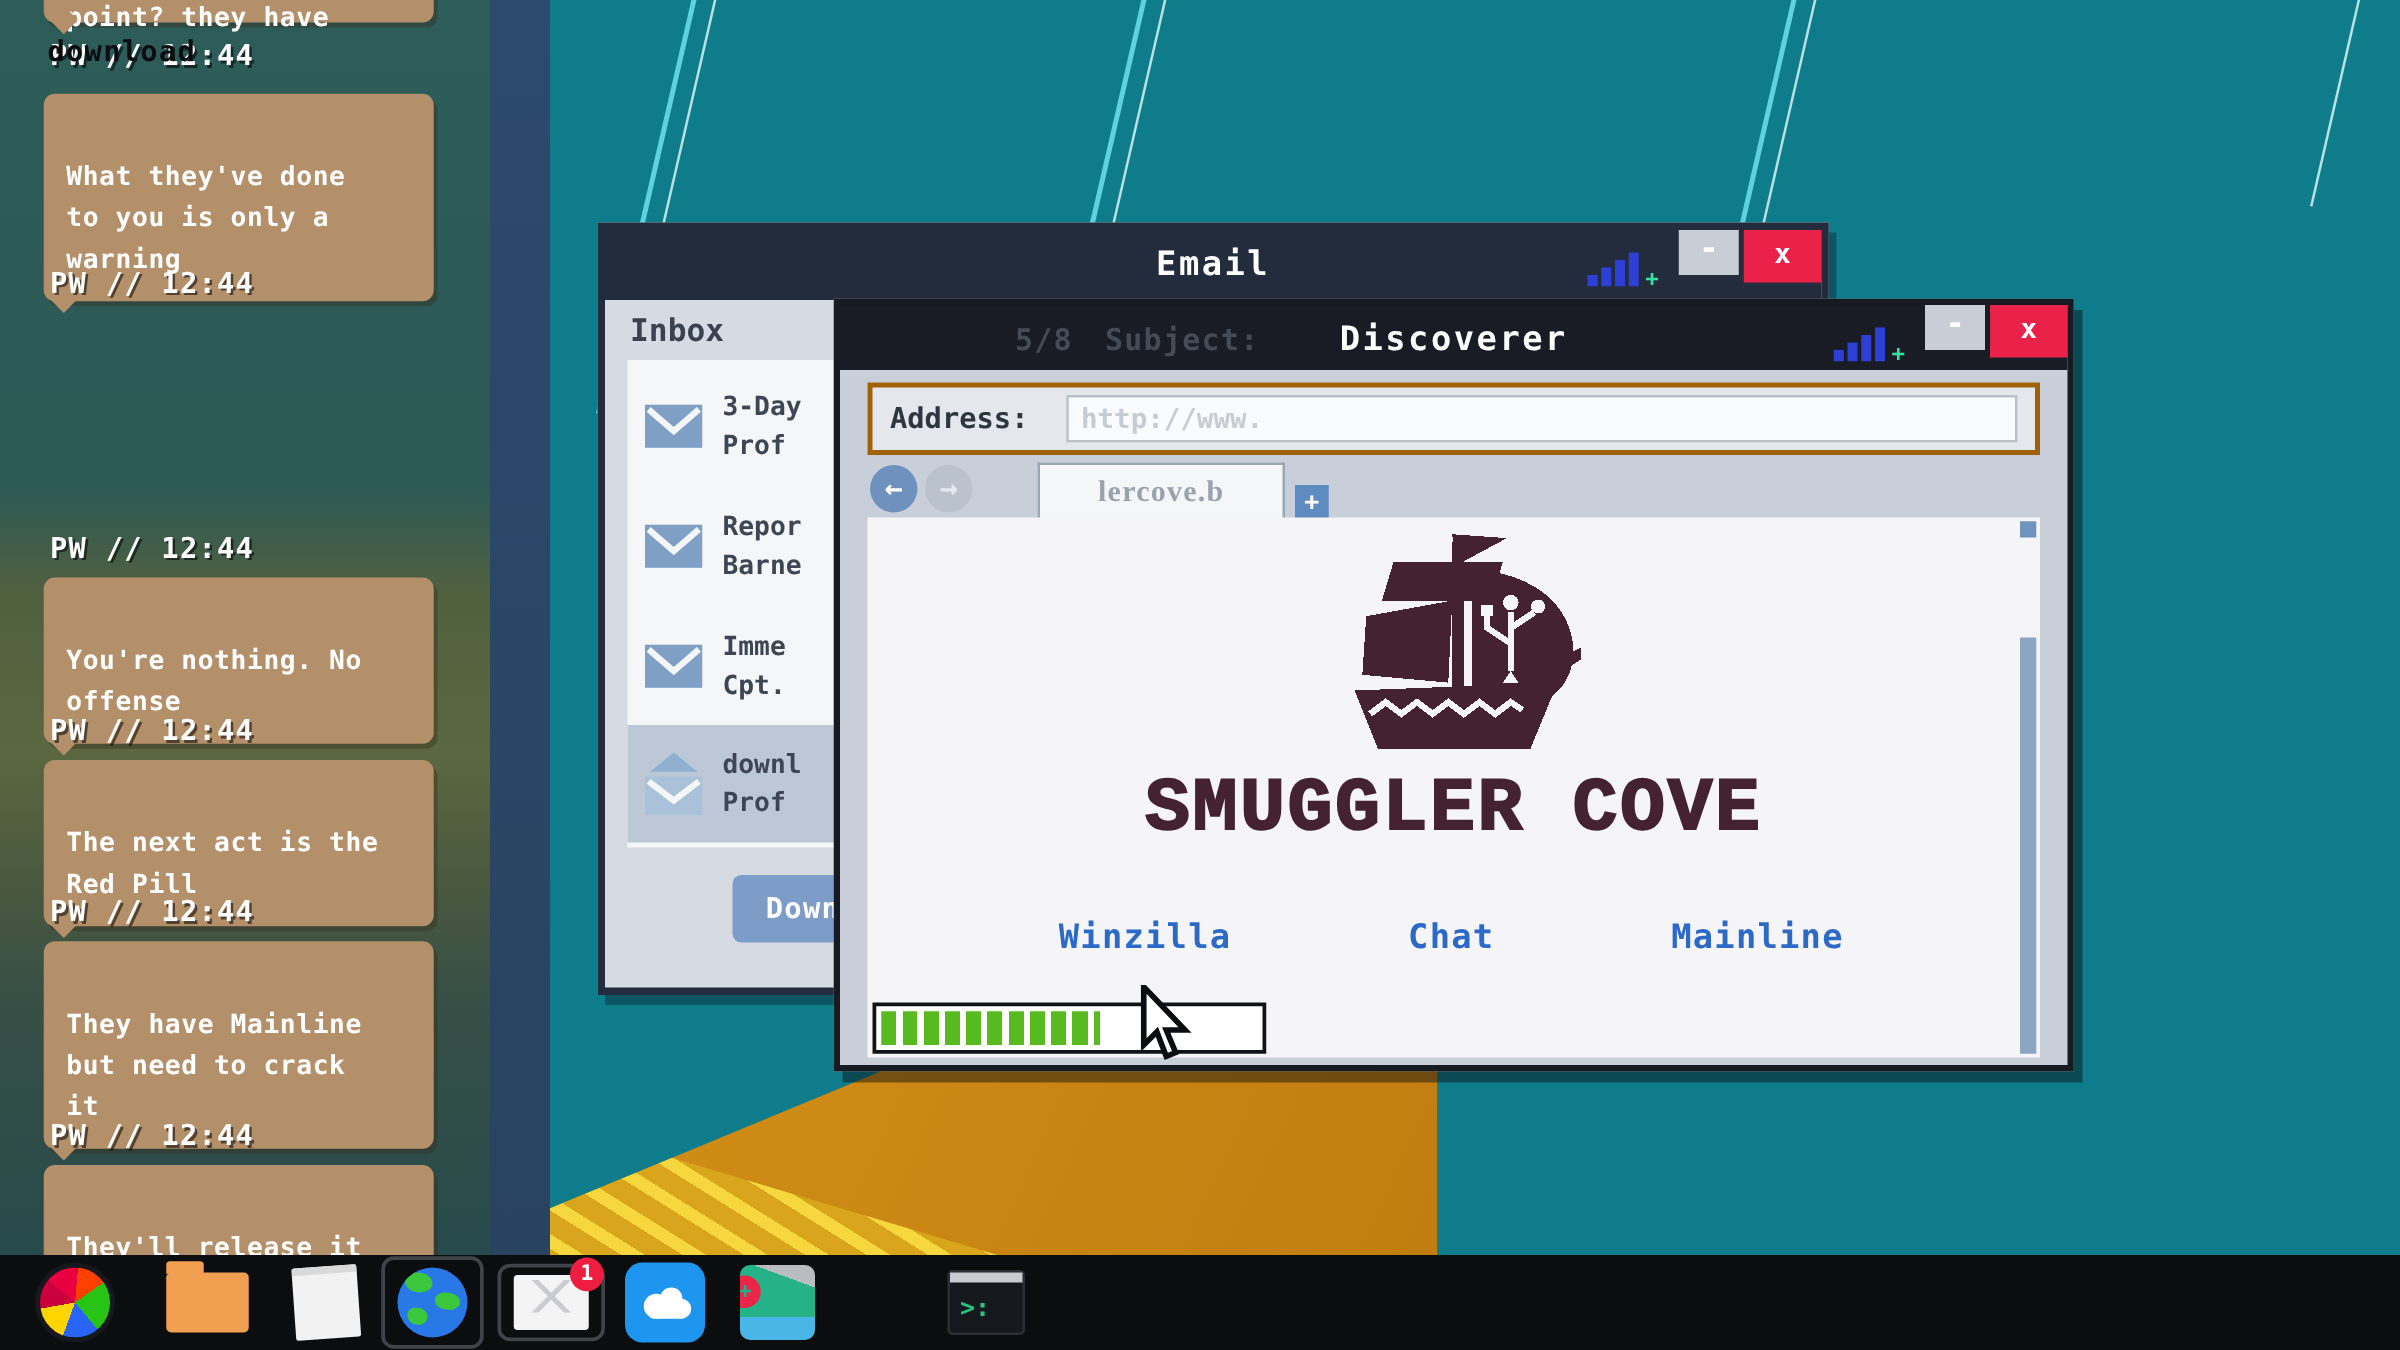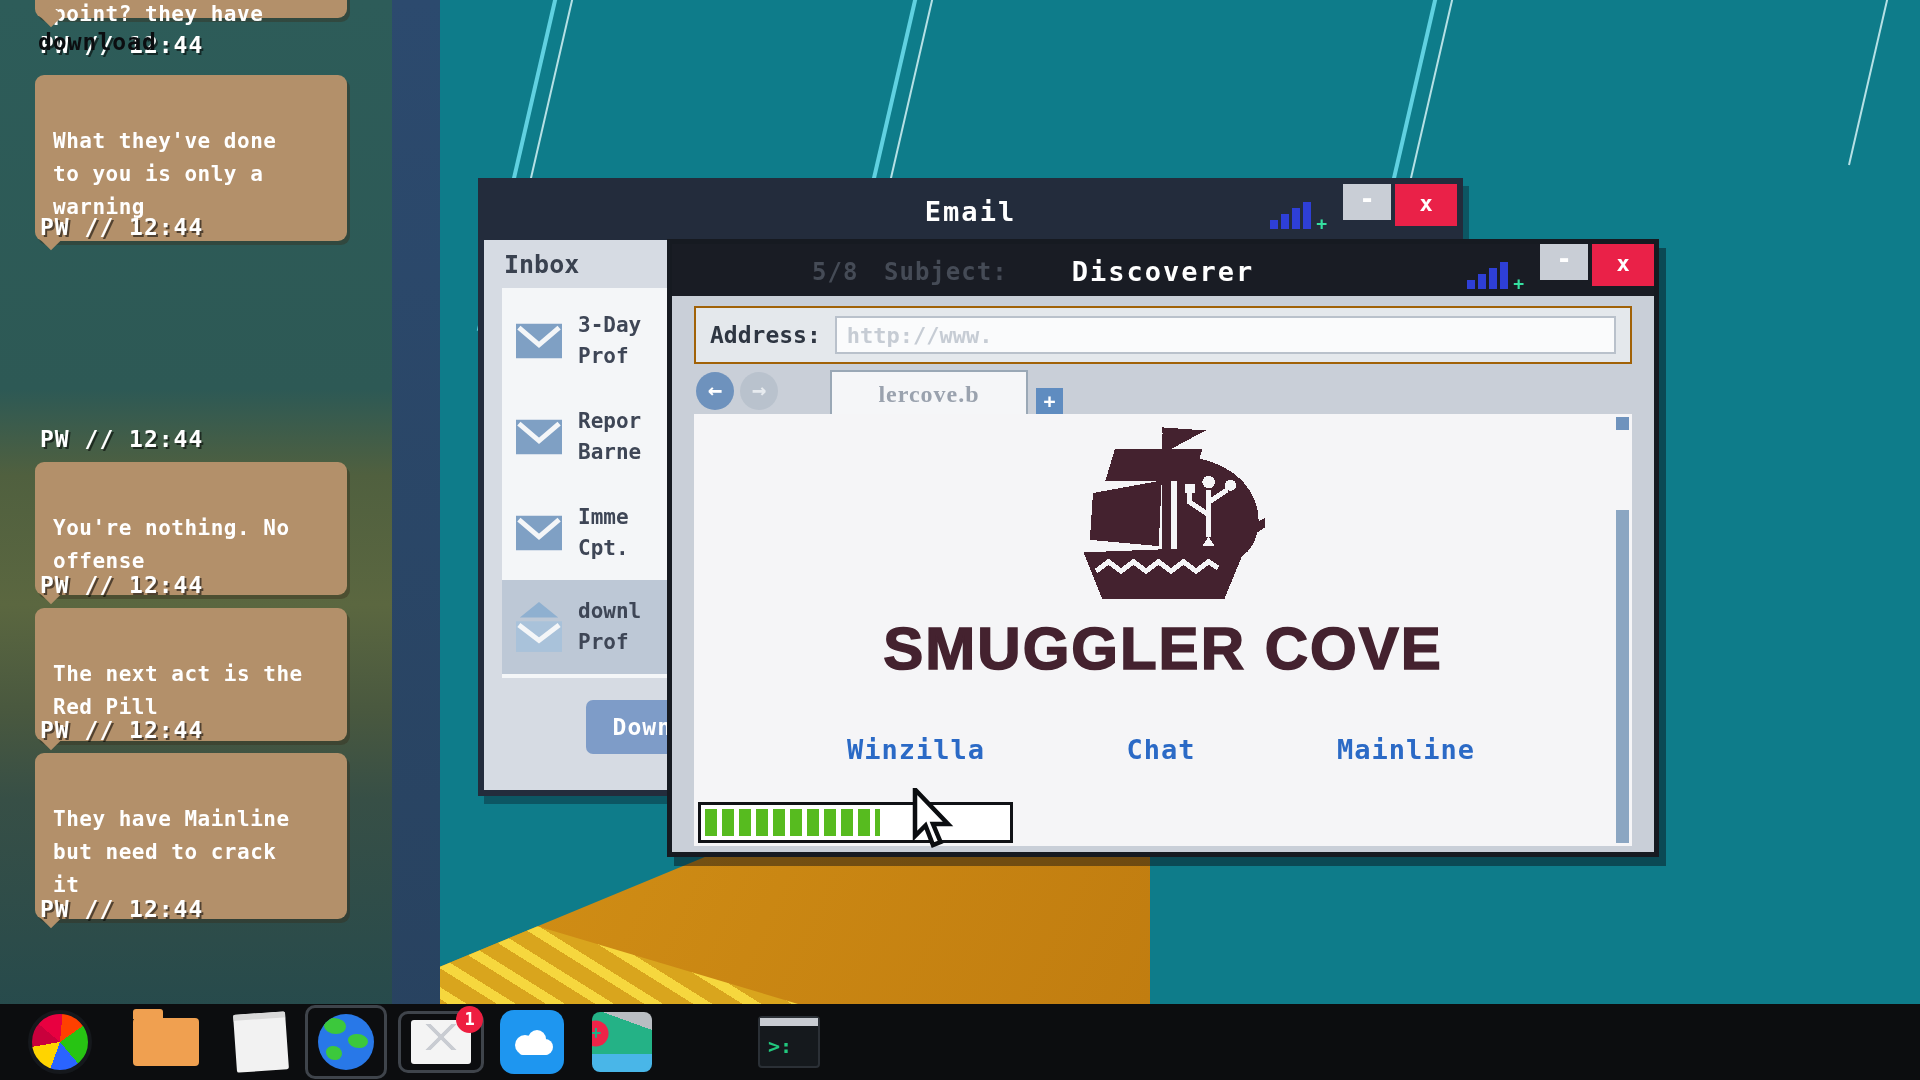--- a/index.html
+++ b/index.html
@@ -58,39 +58,39 @@
   .inbox-item .lines { color:#3e4656; font-size:21px; line-height:31px; white-space:nowrap; }
   .dl-btn { position:absolute; left:102px; top:516px; width:172px; height:54px; background:#7e9cc8;
     border-radius:7px; color:#fff; font-size:23px; text-align:center; line-height:54px; letter-spacing:1px; overflow:hidden; }
 
   
   .disc-win { left:667px; top:239px; width:992px; height:618px; background:#c9cfd8;
     border:5px solid #161a21; box-shadow:7px 9px 0 rgba(8,12,18,.45); }
   .disc-title { height:52px; background:rgba(18,21,28,.96); }
   .ghost { position:absolute; top:14px; color:#454b56; font-size:24px; letter-spacing:1px; }
   .addr-bar { position:absolute; left:22px; top:62px; width:938px; height:58px; background:#e4e8ec;
-    border:2px solid #a16207; display:flex; align-items:center; padding:0 14px; gap:14px; }
+    border:4px solid #a16207; display:flex; align-items:center; padding:0 14px; gap:30px; }
   .addr-label { color:#2e3642; font-size:23px; }
   .addr-input { flex:1; height:38px; background:#fafbfc; border:2px solid #b9c1cb; font-family:inherit;
     font-weight:bold; font-size:22px; color:#0c4a6e; padding:0 10px; outline:none; }
   .addr-input::placeholder { color:#c6ccd4; }
   .nav-circle { position:absolute; top:128px; width:38px; height:38px; border-radius:50%;
     color:#fff; font-size:24px; text-align:center; line-height:36px; }
   .back { left:24px; background:#6e92bd; }
   .fwd { left:68px; background:#b9c2cd; color:#e7ebef; }
   .tab { position:absolute; left:158px; top:126px; width:198px; height:46px; background:#f5f6f8;
     border:2px solid #9aa8b6; border-bottom:none; color:#9aa2ae; font-size:24px;
     text-align:center; line-height:44px; letter-spacing:1px;font-family:Liberation Serif, serif; }
   .newtab { position:absolute; left:364px; top:144px; width:27px; height:27px; background:#5f8cc0;
     color:#fff; font-size:20px; text-align:center; line-height:26px; }
   .content { position:absolute; left:22px; top:170px; width:938px; height:432px; background:#f5f5f7; overflow:hidden; }
   .scroll-sq { position:absolute; right:3px; top:3px; width:13px; height:13px; background:#6f93bd; }
   .scroll-bar { position:absolute; right:3px; top:96px; bottom:3px; width:13px; background:#8ba6c2; }
   .site-logo { position:absolute; left:0; right:0; top:200px; text-align:center;
-    font-family:Liberation Sans, sans-serif; font-weight:bold; font-size:60px; color:#44222f;
+    font-family:Liberation Mono, monospace; font-weight:bold; font-size:60px; color:#44222f;
     letter-spacing:2px; -webkit-text-stroke:1.6px #44222f; }
   .links-row { position:absolute; left:153px; top:320px; width:628px; display:flex; justify-content:space-between; }
   .site-link { color:#2b6ac6; font-size:27px; letter-spacing:1px; }
   .progress { position:absolute; left:4px; top:388px; width:315px; height:41px; background:#fff;
     border:3px solid #101216; padding:4px; }
   .progress .fill { height:100%; width:58%;
     background:repeating-linear-gradient(90deg,#57bb1f 0 12px, rgba(0,0,0,0) 12px 17px); }
 
   
   .cursor { position:absolute; left:912px; top:788px; z-index:70; }
@@ -173,20 +173,23 @@
     </div>
     <div class="ts" style="top:717px;">PW // 12:44</div>
 
     <div class="bubble" style="top:753px;">
       <span>They have Mainline
 but need to crack
 it</span>
     </div>
     <div class="ts" style="top:896px;">PW // 12:44</div>
 
+    <div class="bubble" style="top:932px;">
+      <span>They'll release it</span>
+    </div>
   </div>
 
   <div class="window email-win">
     <div class="titlebar email-title">
       <div class="title">Email</div>
       <div class="bars">
         <i style="height:9px"></i>
           <i style="height:15px"></i>
           <i style="height:21px"></i>
           <i style="height:27px"></i>

